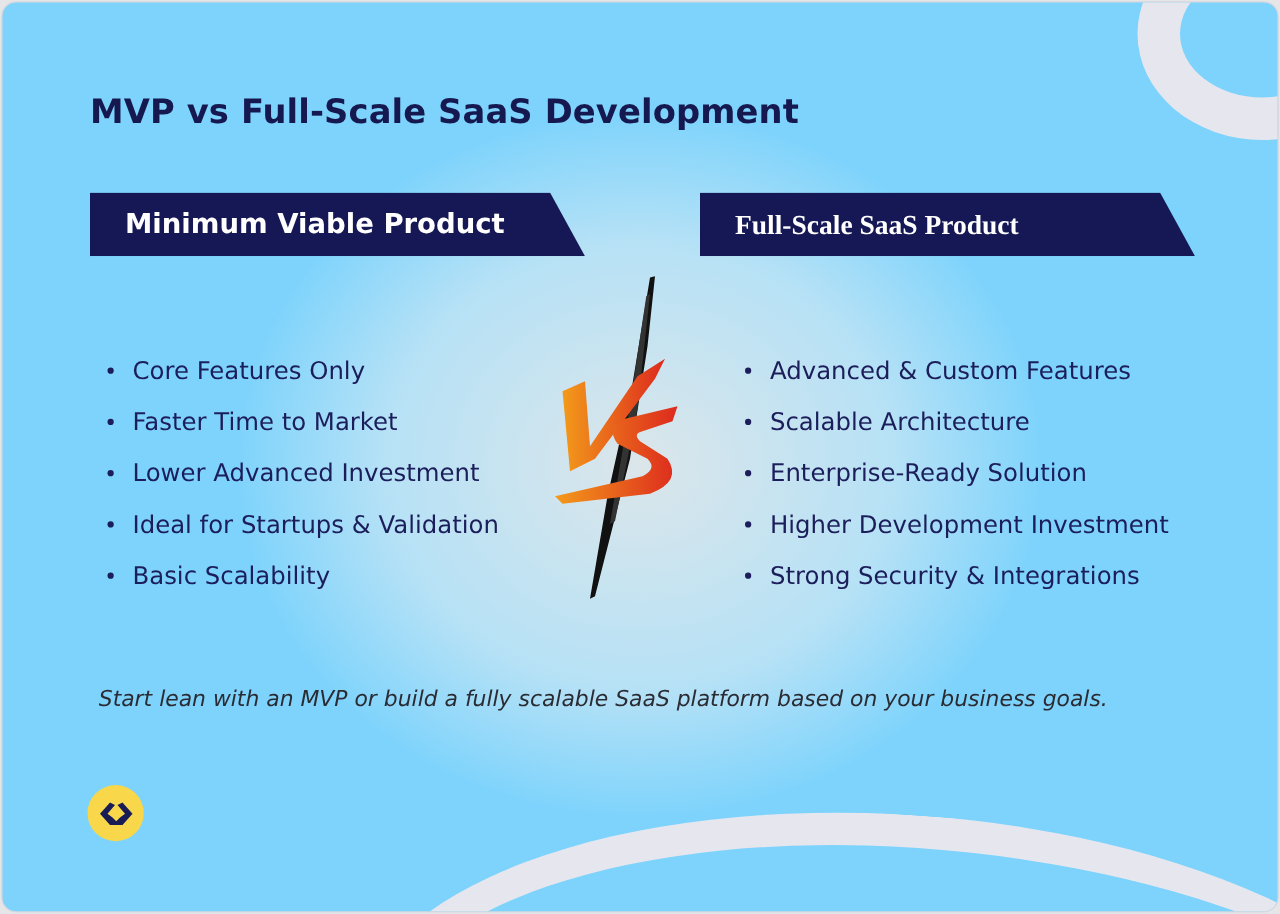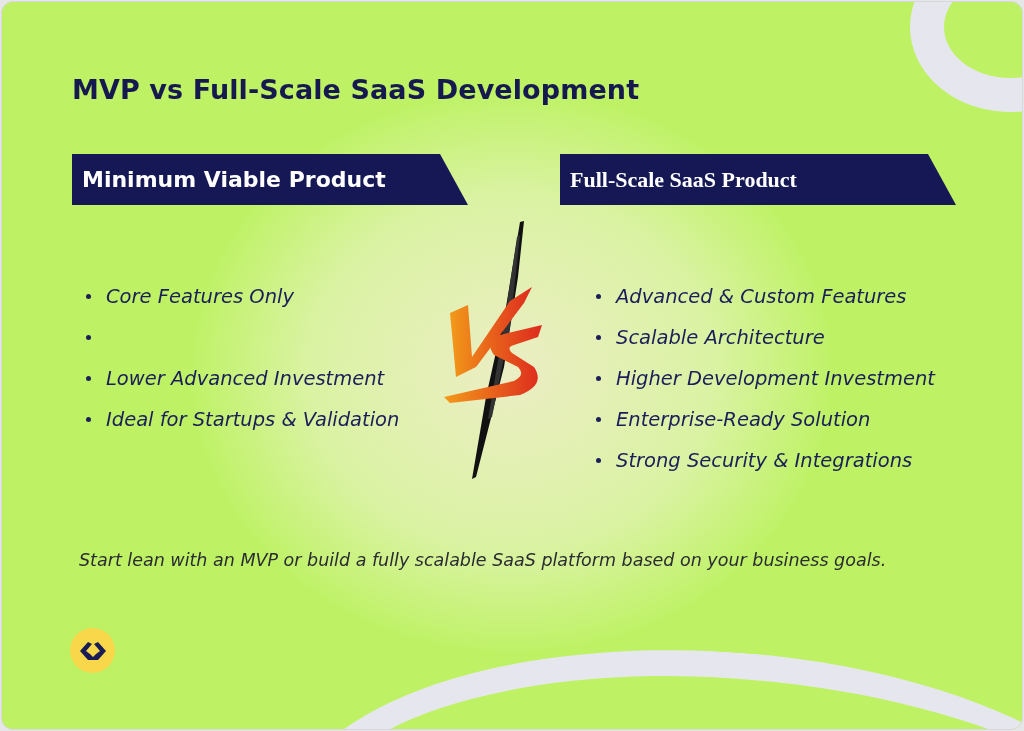--- a/index.html
+++ b/index.html
@@ -4,21 +4,21 @@
   <style>
     * { margin: 0; padding: 0; box-sizing: border-box; }
     html, body {
       width: 1024px; height: 731px; overflow: hidden;
       background: #e6e6e8;
       font-family: "DejaVu Sans", "Liberation Sans", sans-serif;
     }
     .card {
       position: absolute; left: 1px; top: 1px;
       width: 1022px; height: 729px;
-      background: #bef264;
+      background: #7dd3fc;
       border: 1px solid #d8d8dc;
       border-radius: 12px;
       overflow: hidden;
     }
     .glow {
       position: absolute;
       left: 190px; top: 90px;
       width: 640px; height: 560px;
       border-radius: 50%;
       background: radial-gradient(ellipse at center, rgba(251,236,228,0.75) 0%, rgba(252,243,238,0.45) 45%, rgba(255,255,255,0) 72%);
@@ -49,26 +49,25 @@
     .banner {
       position: absolute; top: 152px; height: 51px;
       background: #151855;
       clip-path: polygon(0 0, calc(100% - 28px) 0, 100% 100%, 0 100%);
       display: flex; align-items: center;
     }
     .banner.left { left: 70px; width: 396px; }
     .banner.right { left: 558px; width: 396px; font-family: Liberation Serif, serif; }
     .banner span {
       color: #ffffff; font-weight: bold; font-size: 22px;
-      padding-left: 10px; white-space: nowrap;
+      padding-left: 28px; white-space: nowrap;
     }
     .list {
       position: absolute; top: 274px;
       list-style: none;
-      font-style: italic;
     }
     .list.left { left: 80px; }
     .list.right { left: 590px; }
     .list li {
       height: 41px;
       display: flex; align-items: center;
       font-size: 19.5px; color: #1b1e5a;
       white-space: nowrap;
     }
     .list li .dot {
@@ -108,47 +107,52 @@
     <span>Full-Scale SaaS Product</span>
   </div>
 
   <ul class="list left">
     <li>
         <span class="dot"></span>
         <span>Core Features Only</span>
       </li>
     <li>
         <span class="dot"></span>
+        <span>Faster Time to Market</span>
       </li>
     <li>
         <span class="dot"></span>
         <span>Lower Advanced Investment</span>
       </li>
     <li>
         <span class="dot"></span>
         <span>Ideal for Startups &amp; Validation</span>
+      </li>
+    <li>
+        <span class="dot"></span>
+        <span>Basic Scalability</span>
       </li>
   </ul>
 
   <ul class="list right">
     <li>
         <span class="dot"></span>
         <span>Advanced &amp; Custom Features</span>
       </li>
     <li>
         <span class="dot"></span>
         <span>Scalable Architecture</span>
       </li>
     <li>
         <span class="dot"></span>
-        <span>Higher Development Investment</span>
+        <span>Enterprise-Ready Solution</span>
       </li>
     <li>
         <span class="dot"></span>
-        <span>Enterprise-Ready Solution</span>
+        <span>Higher Development Investment</span>
       </li>
     <li>
         <span class="dot"></span>
         <span>Strong Security &amp; Integrations</span>
       </li>
   </ul>
 
   <div class="vs">
     <svg width="120" height="265" viewBox="0 0 120 265">
       <defs>

